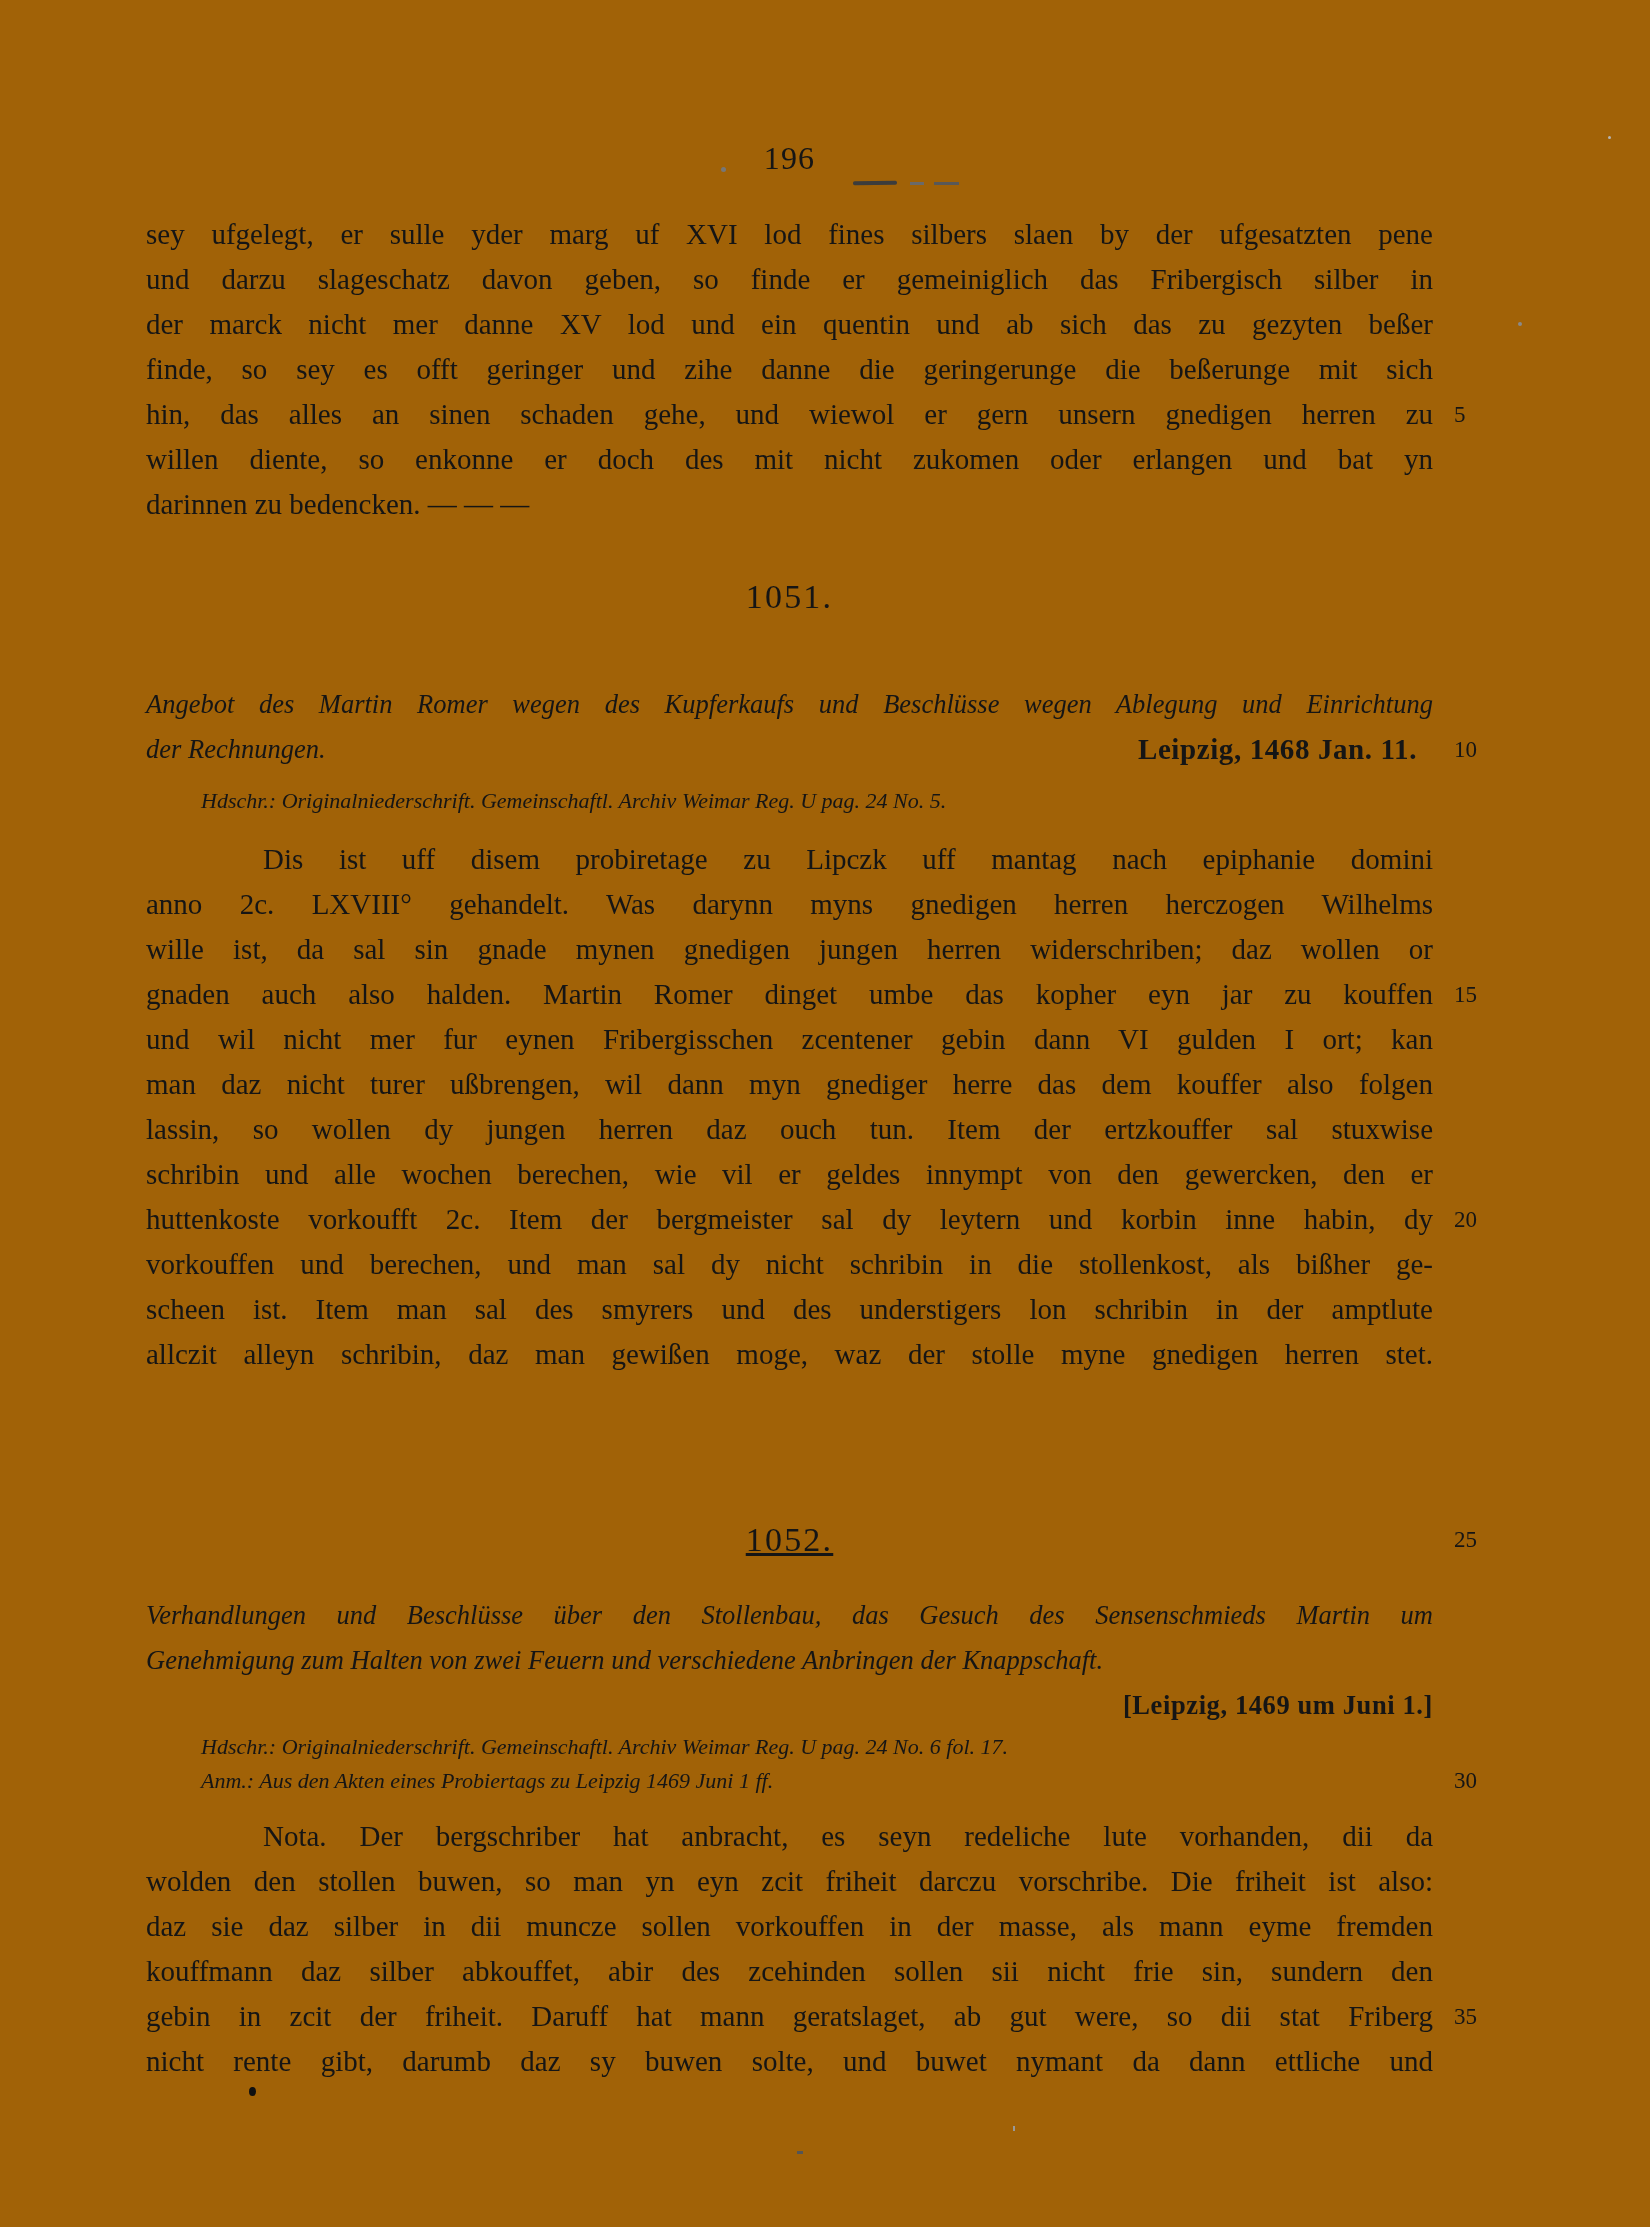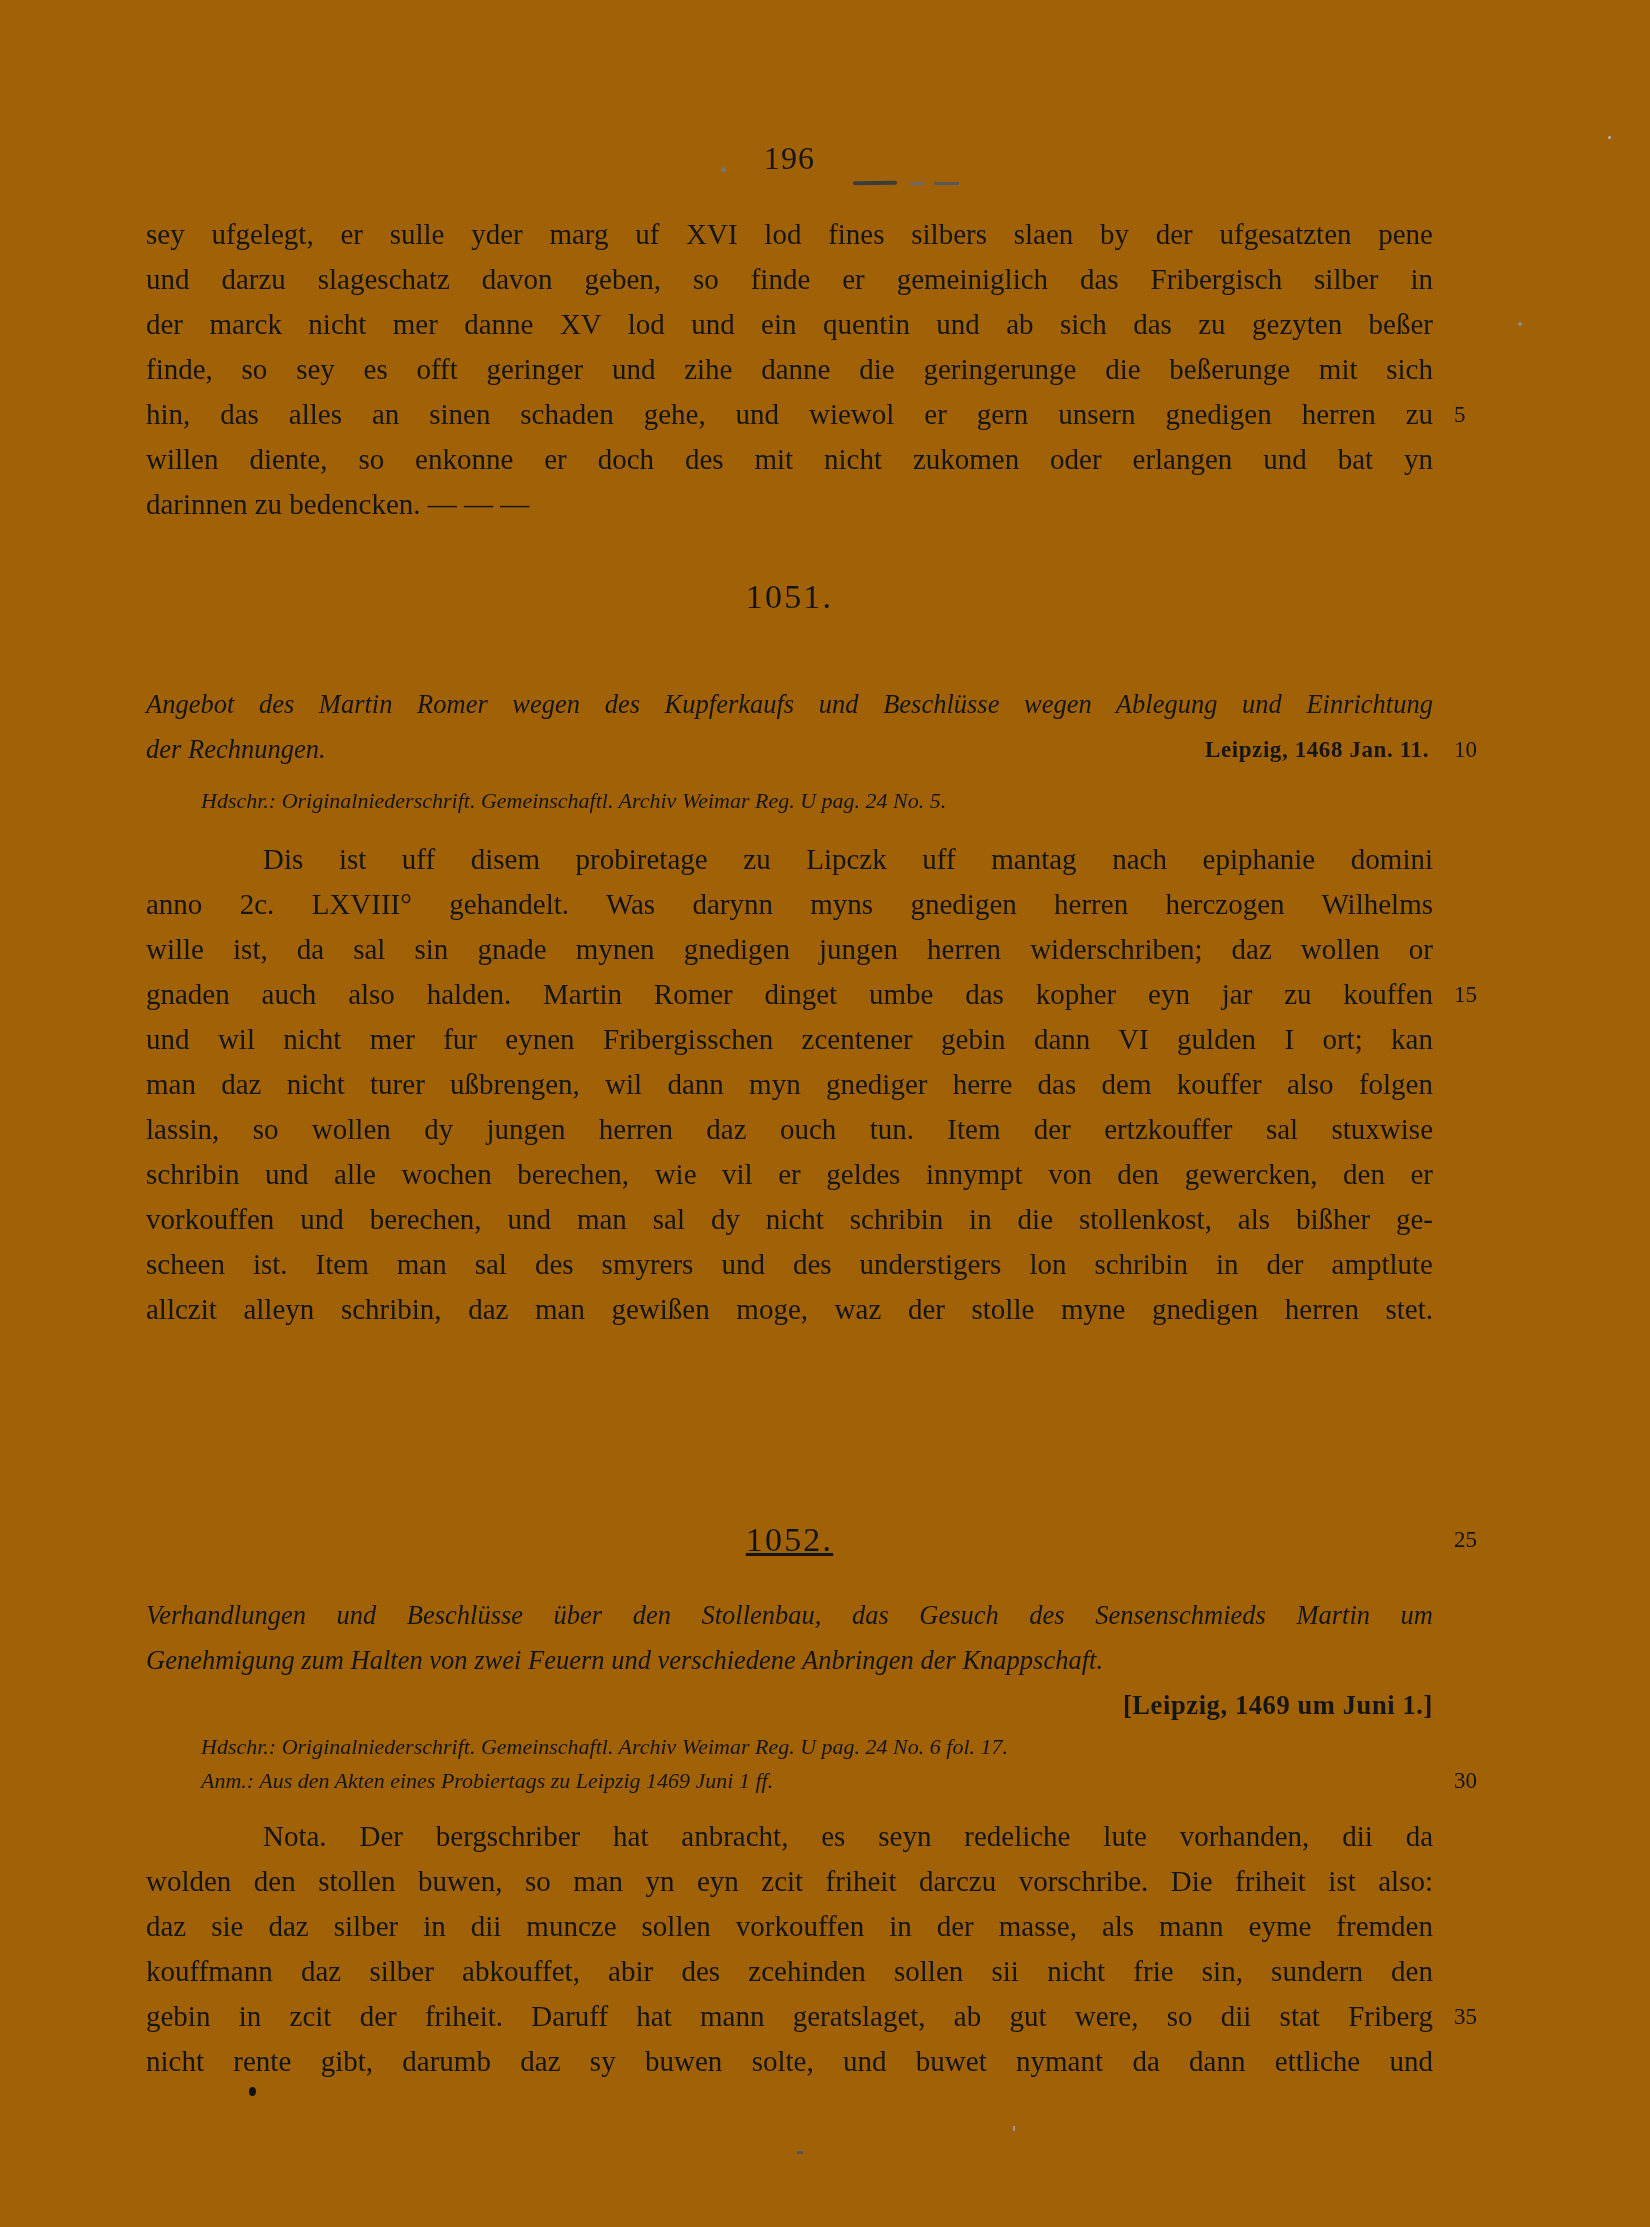--- a/index.html
+++ b/index.html
@@ -37,23 +37,23 @@
   
   .lineno {
     position:absolute; left:100%; top:0; margin-left:21px;
     font-size:23px; line-height:45px;
     font-style:normal; font-weight:400; letter-spacing:0;
     white-space:nowrap;
   }
 
   
   .date {
-    position:absolute; right:4px; top:0;
+    position:absolute; right:16px; top:0;
     font-style:normal; font-weight:700;
-    font-size:23px; line-height:45px; letter-spacing:0.6px;
+    font-size:29px; line-height:45px; letter-spacing:0.6px;
     white-space:nowrap;
   }
 
   
   .heading {
     position:relative; text-align:center;
     font-size:34px; line-height:46px; letter-spacing:2.2px;
   }
   .heading .lineno { line-height:46px; }
 
@@ -123,20 +123,24 @@
     <div class="jline">anno 2c. LXVIII° gehandelt.  Was darynn myns gnedigen herren herczogen Wilhelms</div>
     <div class="jline">wille ist, da sal sin gnade mynen gnedigen jungen herren widerschriben; daz wollen or</div>
     <div class="jline">
       <span class="t">gnaden auch also halden.  Martin Romer dinget umbe das kopher eyn jar zu kouffen</span>
       <span class="lineno">15</span>
     </div>
     <div class="jline">und wil nicht mer fur eynen Fribergisschen zcentener gebin dann VI gulden I ort; kan</div>
     <div class="jline">man daz nicht turer ußbrengen, wil dann myn gnediger herre das dem kouffer also folgen</div>
     <div class="jline">lassin, so wollen dy jungen herren daz ouch tun.  Item der ertzkouffer sal stuxwise</div>
     <div class="jline">schribin und alle wochen berechen, wie vil er geldes innympt von den gewercken, den er</div>
+    <div class="jline">
+      <span class="t">huttenkoste vorkoufft 2c.  Item der bergmeister sal dy leytern und korbin inne habin, dy</span>
+      <span class="lineno">20</span>
+    </div>
     <div class="jline">vorkouffen und berechen, und man sal dy nicht schribin in die stollenkost, als bißher ge-</div>
     <div class="jline">scheen ist.  Item man sal des smyrers und des understigers lon schribin in der amptlute</div>
     <div class="jline">allczit alleyn schribin, daz man gewißen moge, waz der stolle myne gnedigen herren stet.</div>
   </section>
 
   <section class="col" style="top:1517px;text-decoration:underline;">
     <div class="heading">
       <span class="t">1052.</span>
       <span class="lineno">25</span>
     </div>

